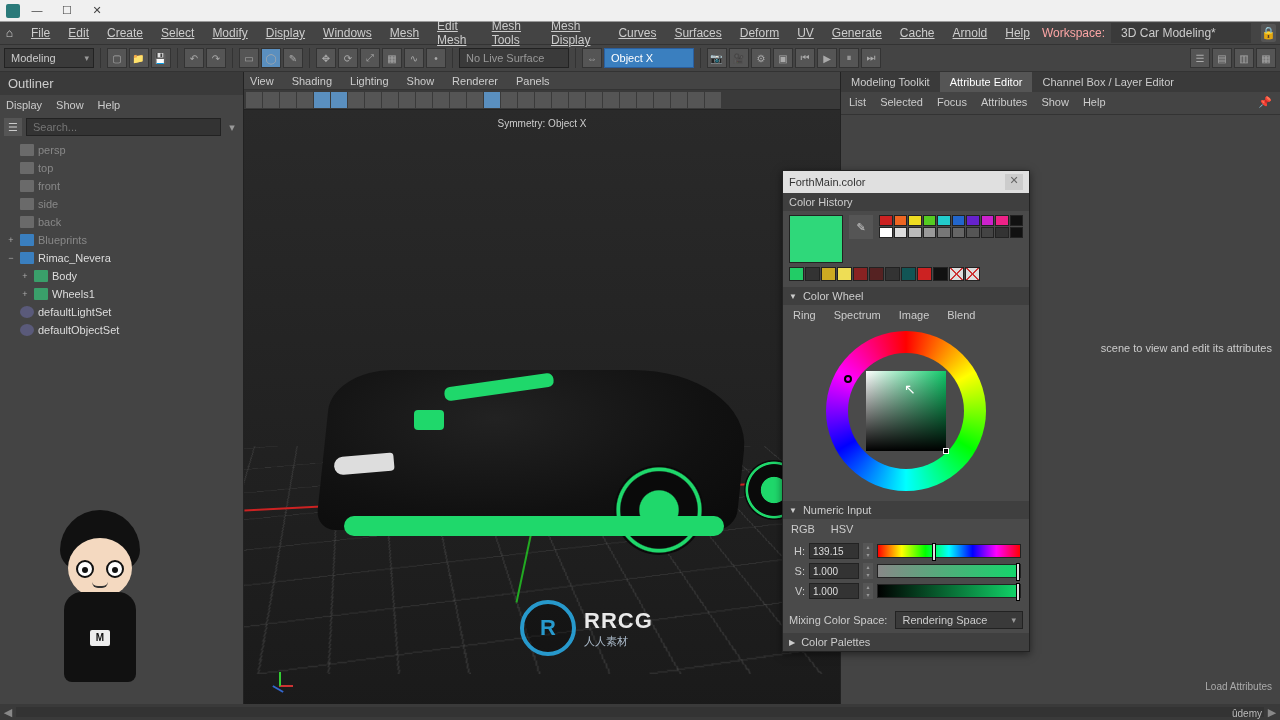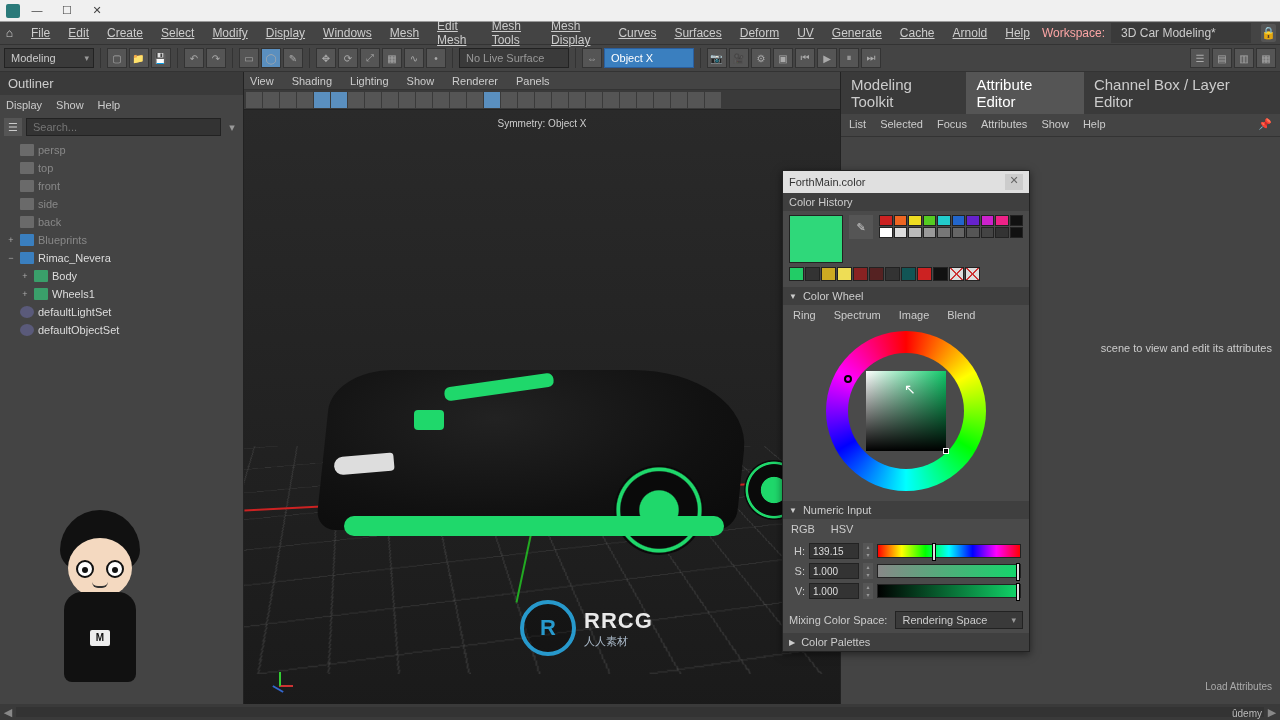--- a/index.html
+++ b/index.html
@@ -82,21 +82,21 @@
 .wheel { position: absolute; width: 90px; height: 90px; border-radius: 50%; background: radial-gradient(circle, #1fd86b 0 30%, #0a0a0a 32% 60%, #1fd86b 62% 66%, #0a0a0a 68% 100%); }
 .wheel.front { left: 290px; top: 95px; }
 .wheel.rear { left: 420px; top: 90px; width: 60px; height: 60px; }
 .axis-gizmo { position:absolute; left: 20px; bottom: 20px; width: 30px; height: 30px; }
 .axis-x { position:absolute; left:15px; top:15px; width:14px; height:2px; background:#cc3333; }
 .axis-y { position:absolute; left:15px; top:2px; width:2px; height:14px; background:#33cc33; }
 .axis-z { position:absolute; left:8px; top:18px; width:12px; height:2px; background:#3366cc; transform:rotate(30deg); }
 
 
 .right-col { width: 440px; display: flex; flex-direction: column; background: #444; border-left: 1px solid #222; position: relative; }
-.right-tabs { display: flex; background: #3a3a3a; font-size: 15px; }
+.right-tabs { display: flex; background: #3a3a3a; font-size: 11px; }
 .right-tab { padding: 4px 10px; cursor: pointer; background: #3a3a3a; }
 .right-tab.active { background: #555; color: #fff; }
 .right-submenubar { display: flex; gap: 14px; padding: 4px 8px; font-size: 11px; background: #444; border-bottom: 1px solid #333; }
 .right-submenubar span { cursor:pointer; }
 .pin-btn { margin-left: auto; width: 14px; height: 14px; cursor:pointer; }
 .attr-hint { position: absolute; right: 8px; top: 270px; font-size: 11px; color: #ccc; text-align: left; max-width: 190px; }
 .copytab { position:absolute; right: 4px; bottom: 4px; font-size: 10px; color: #999; }
 
 
 .color-editor { position: absolute; left: 782px; top: 170px; width: 248px; background: #4a4a4a; border: 1px solid #222; box-shadow: 0 2px 8px rgba(0,0,0,0.5); font-size: 11px; }

